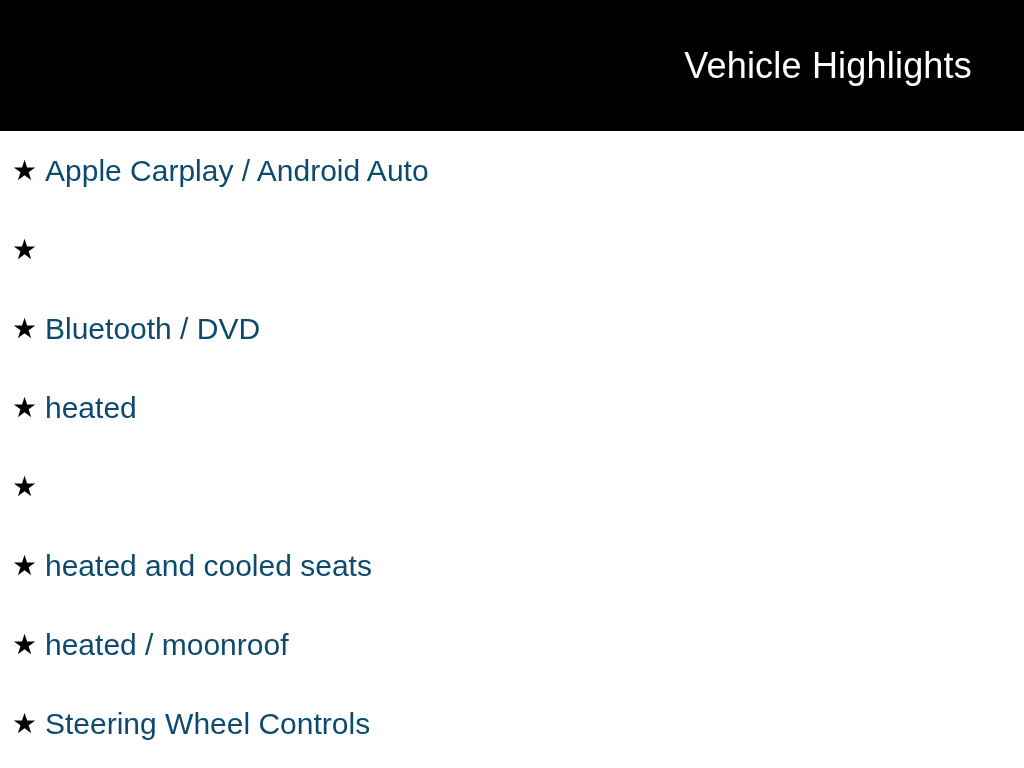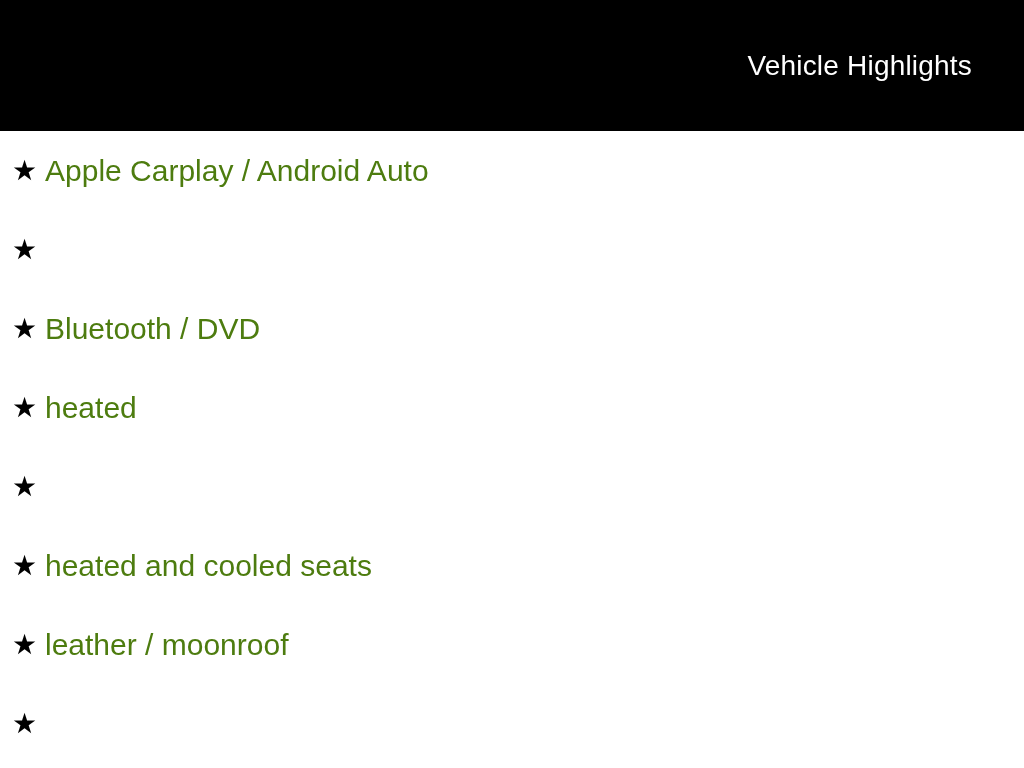--- a/index.html
+++ b/index.html
@@ -18,21 +18,21 @@
     width: 1024px;
     height: 131px;
     background: #000000;
     display: flex;
     align-items: center;
     justify-content: flex-end;
     padding-right: 52px;
   }
   .page-title {
     color: #ffffff;
-    font-size: 28px;
+    font-size: 36px;
     font-weight: 400;
     letter-spacing: 0.2px;
     white-space: nowrap;
   }
   .highlights-list {
     list-style: none;
     margin: 0;
     padding: 0;
     width: 1024px;
   }
@@ -48,21 +48,21 @@
     display: inline-block;
     width: 33px;
     font-size: 28px;
     line-height: 1;
     color: #000000;
     flex: 0 0 33px;
   }
   .list-item-label {
     font-size: 30px;
     line-height: 1;
-    color: #4d7c0f;
+    color: #0c4a6e;
     white-space: nowrap;
   }
 </style>
 </head>
 <body>
 
 <div class="header-bar">
   <span class="page-title">Vehicle Highlights</span>
 </div>
 
@@ -84,18 +84,19 @@
   </li>
   <li class="list-item">
     <span class="star-icon">★</span>
   </li>
   <li class="list-item">
     <span class="star-icon">★</span>
     <span class="list-item-label">heated and cooled seats</span>
   </li>
   <li class="list-item">
     <span class="star-icon">★</span>
-    <span class="list-item-label">leather / moonroof</span>
+    <span class="list-item-label">heated / moonroof</span>
   </li>
   <li class="list-item">
     <span class="star-icon">★</span>
+    <span class="list-item-label">Steering Wheel Controls</span>
   </li>
 </ul>
 
 </body></html>

